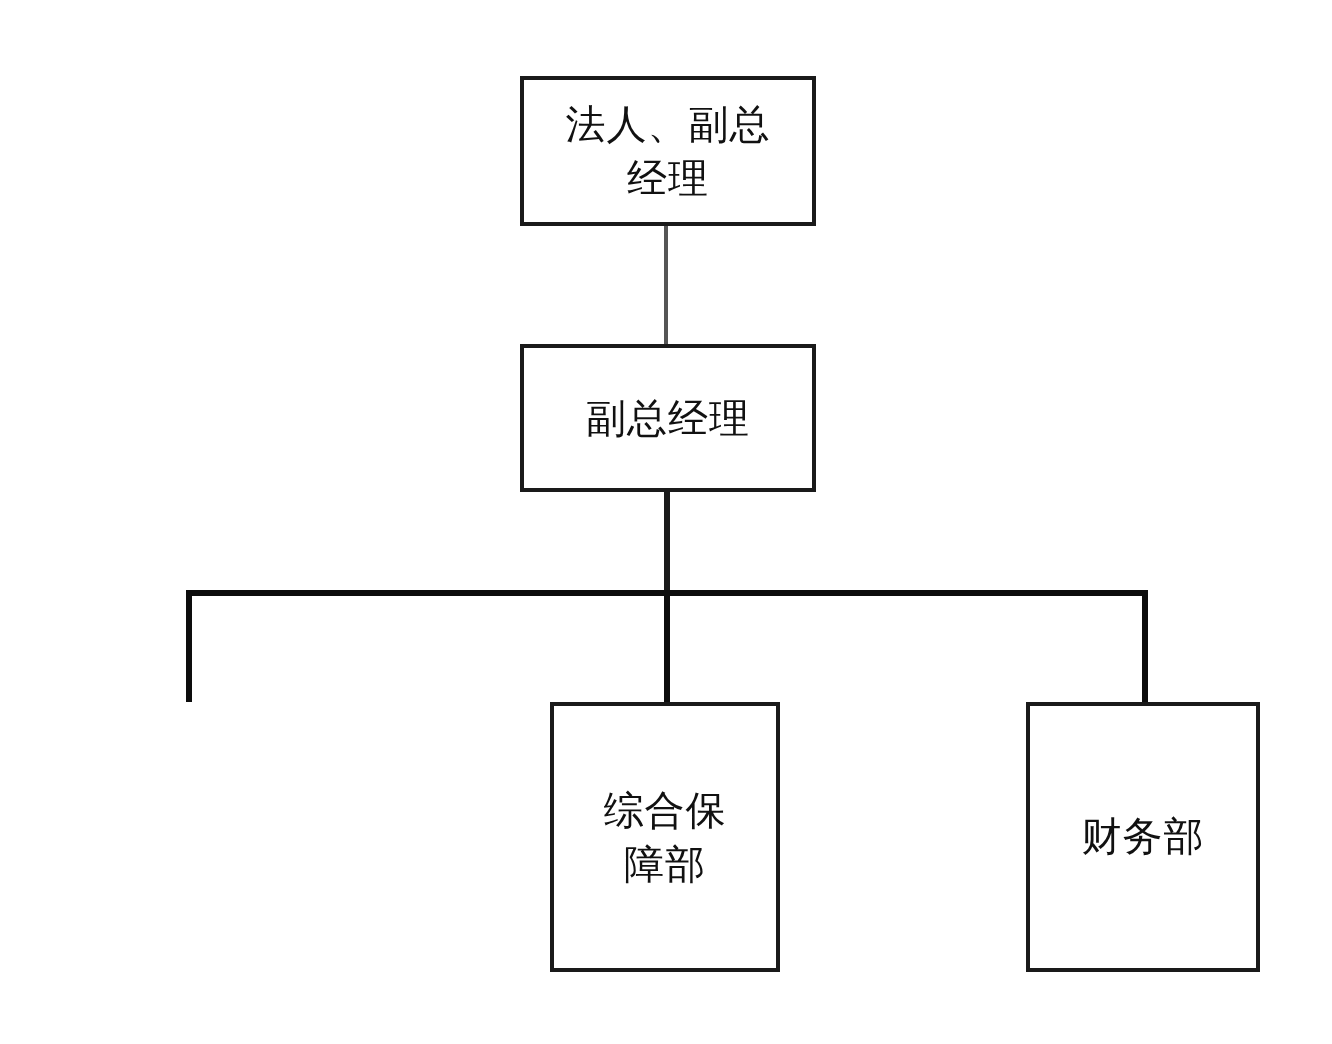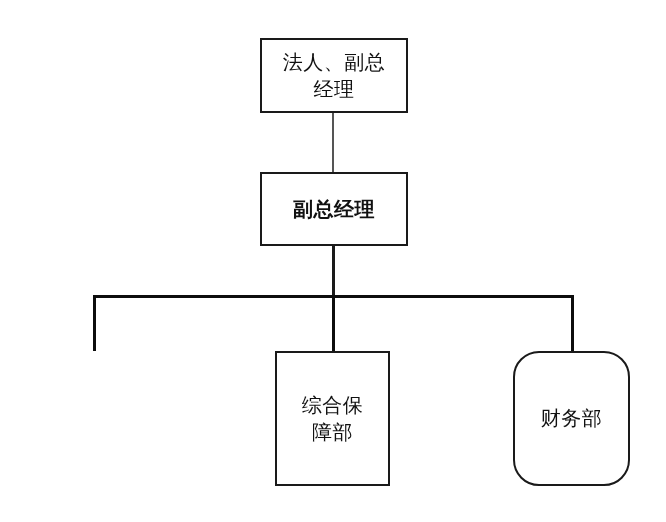--- a/index.html
+++ b/index.html
@@ -34,24 +34,24 @@
   }
   .node .label {
     display: block;
     width: 100%;
     padding: 0 4px;
     box-sizing: border-box;
     white-space: pre-line;
   }
 
   .node-root      { left: 260px; top: 38px;  width: 148px; height: 75px;  }
-  .node-deputy    { left: 260px; top: 172px; width: 148px; height: 74px; font-weight: bold;  }
+  .node-deputy    { left: 260px; top: 172px; width: 148px; height: 74px;  }
   .node-leaf-0    { left: 37px;  top: 351px; width: 115px; height: 135px; }
   .node-leaf-1    { left: 275px; top: 351px; width: 115px; height: 135px; }
-  .node-leaf-2    { left: 513px; top: 351px; width: 117px; height: 135px; border-radius: 26px; }
+  .node-leaf-2    { left: 513px; top: 351px; width: 117px; height: 135px; }
 
   
   .conn {
     position: absolute;
     z-index: 1;
   }
   .conn-v { background: #1a1a1a; }
   .conn-h { background: #0d0d0d; }
 
   

